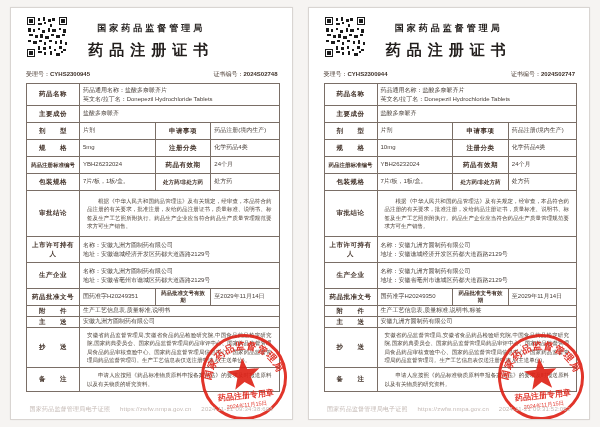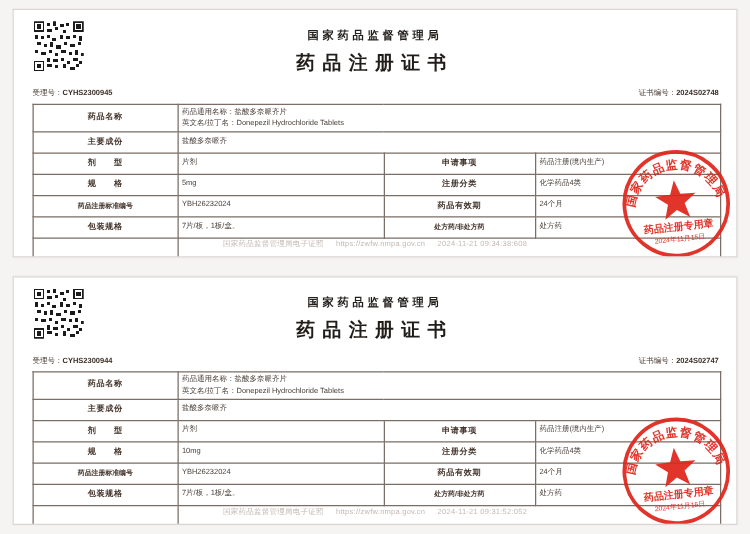--- a/index.html
+++ b/index.html
@@ -3,21 +3,21 @@
 <meta charset="utf-8">
 <style>
   html,body{margin:0;padding:0;}
   body{
     width:600px;height:427px;overflow:hidden;
     background:#f6f4f2;
     font-family:"Liberation Sans",sans-serif;
     -webkit-font-smoothing:antialiased;
   }
   #pages{
-    display:flex;gap:15px;padding:7px 10px;box-sizing:border-box;width:600px;height:427px;flex-direction:column;
+    display:flex;gap:15px;padding:7px 10px;box-sizing:border-box;width:600px;height:427px;
   }
   .page{
     position:relative;flex:1 1 0;background:#ffffff;
     border:1px solid #d9d5d2;box-shadow:0 0 2px rgba(0,0,0,.05);
     box-sizing:border-box;overflow:hidden;
   }
   .qr{position:absolute;left:16px;top:9px;width:40px;height:40px;}
   .agency{
     text-align:center;margin-top:14px;font-size:9px;font-weight:bold;
     letter-spacing:3px;color:#211d1b;

